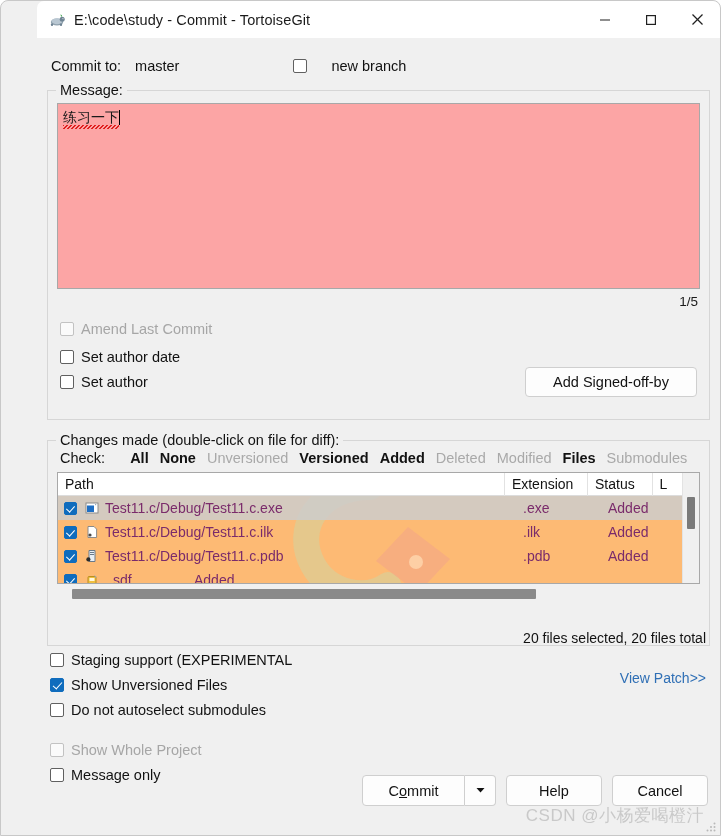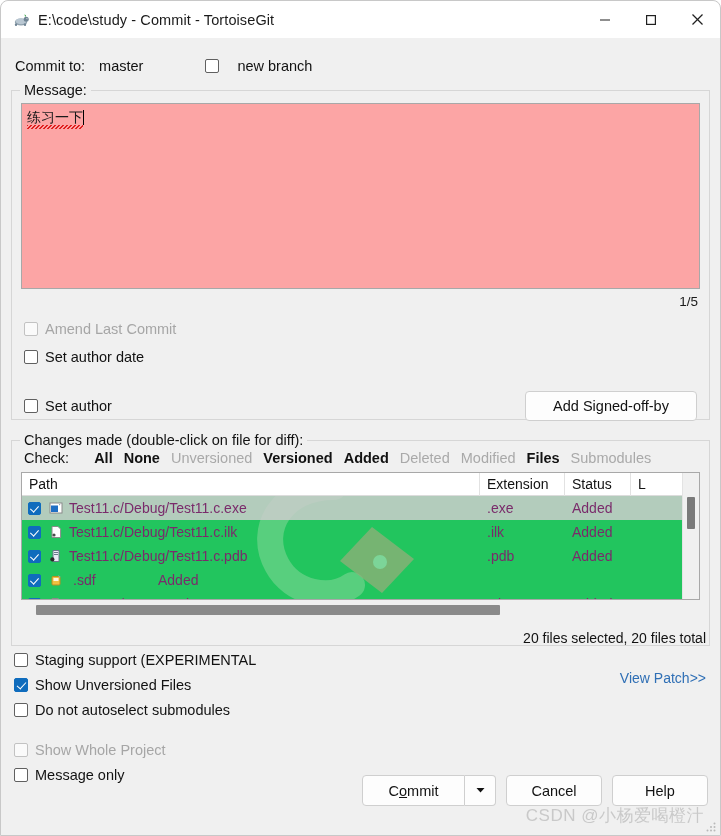--- a/index.html
+++ b/index.html
@@ -11,20 +11,21 @@
     font-family: "Liberation Sans", sans-serif;
     -webkit-font-smoothing: antialiased;
   }
   #window {
     position: relative;
     width: 721px; height: 836px;
     background: #f0f0f0;
     border: 1px solid #c8c8c8;
     border-radius: 8px 8px 0 0;
     overflow: hidden;
+    padding-left: 36px;
   }
 
   
   #titlebar {
     position: relative;
     height: 37px;
     background: #ffffff;
     display: flex; align-items: center;
     border-radius: 7px 7px 0 0;
   }
@@ -55,21 +56,21 @@
   #body { position: relative; padding: 0 10px; }
 
   .row-commit-to {
     display: flex; align-items: center;
     height: 28px; margin-top: 14px; padding-left: 4px;
   }
   .lbl { font-size: 14.5px; color: #121212; }
   #commit-to-label { margin-right: 14px; }
   #branch-name { font-size: 14.5px; color: #121212; }
   #new-branch-wrap {
-    display: flex; align-items: center; margin-left: 62px; gap: 18px;
+    display: flex; align-items: center; margin-left: 114px; gap: 24px;
   }
 
   
   .cb {
     width: 14px; height: 14px; flex: 0 0 auto;
     border: 1px solid #606060;
     background: #ffffff;
     border-radius: 2px;
     position: relative;
   }
@@ -128,21 +129,21 @@
     display: inline-block; width: 1px; height: 15px;
     background: #000; vertical-align: -3px;
   }
   #msg-counter {
     text-align: right; font-size: 13.5px; color: #1a1a1a;
     margin-top: 5px; padding-right: 2px;
   }
   .msg-opt { margin-top: 12px; padding-left: 3px; }
   #signed-off-row {
     display: flex; align-items: center; justify-content: space-between;
-    margin-top: 26px; padding-left: 3px;
+    margin-top: 2px; padding-left: 3px;
   }
   .btn {
     background: #fdfdfd;
     border: 1px solid #cfcfcf;
     border-radius: 4px;
     font-size: 14.5px; color: #121212;
     display: flex; align-items: center; justify-content: center;
     font-family: "Liberation Sans", sans-serif;
   }
   #add-signed-off { width: 172px; height: 30px; margin-right: 3px; }
@@ -154,23 +155,23 @@
     font-size: 14.5px; padding-left: 3px; margin-top: 1px;
   }
   #check-row .ck-label { color: #121212; margin-right: 25px; }
   .ck { font-weight: bold; color: #121212; margin-right: 11px; cursor: pointer; }
   .ck.dis { color: #a9a9a9; font-weight: normal; }
 
   
   #list-wrap {
     margin-top: 6px;
     position: relative;
-    height: 128px;
+    height: 112px;
     border: 1px solid #a8a8a8;
-    background: #22c55e;
+    background: #fdba74;
     display: flex;
   }
   #list-main { flex: 1 1 auto; position: relative; overflow: hidden; }
   
   #wm {
     position: absolute; left: 200px; top: -6px;
     width: 220px; height: 150px; pointer-events: none;
     opacity: .55;
   }
   #hdr {
@@ -501,22 +502,22 @@
             <span>C</span>
               <span class="acc">o</span>
               <span>mmit</span>
           </div>
           <div id="commit-arrow">
             <svg width="9" height="7" viewBox="0 0 9 7">
                 <path d="M0.5 1 L4.5 5.6 L8.5 1 Z" fill="#121212"></path>
               </svg>
           </div>
         </div>
+        <div class="btn" id="help-btn">Help</div>
         <div class="btn" id="cancel-btn">Cancel</div>
-        <div class="btn" id="help-btn">Help</div>
       </div>
     </div>
 
   </div>
 
   <div id="csdn-wm">CSDN @小杨爱喝橙汁</div>
   <svg id="grip" viewBox="0 0 12 12">
     <g fill="#b9b9b9">
       <circle cx="9.5" cy="2.5" r="1"></circle>
         <circle cx="9.5" cy="6" r="1"></circle>

